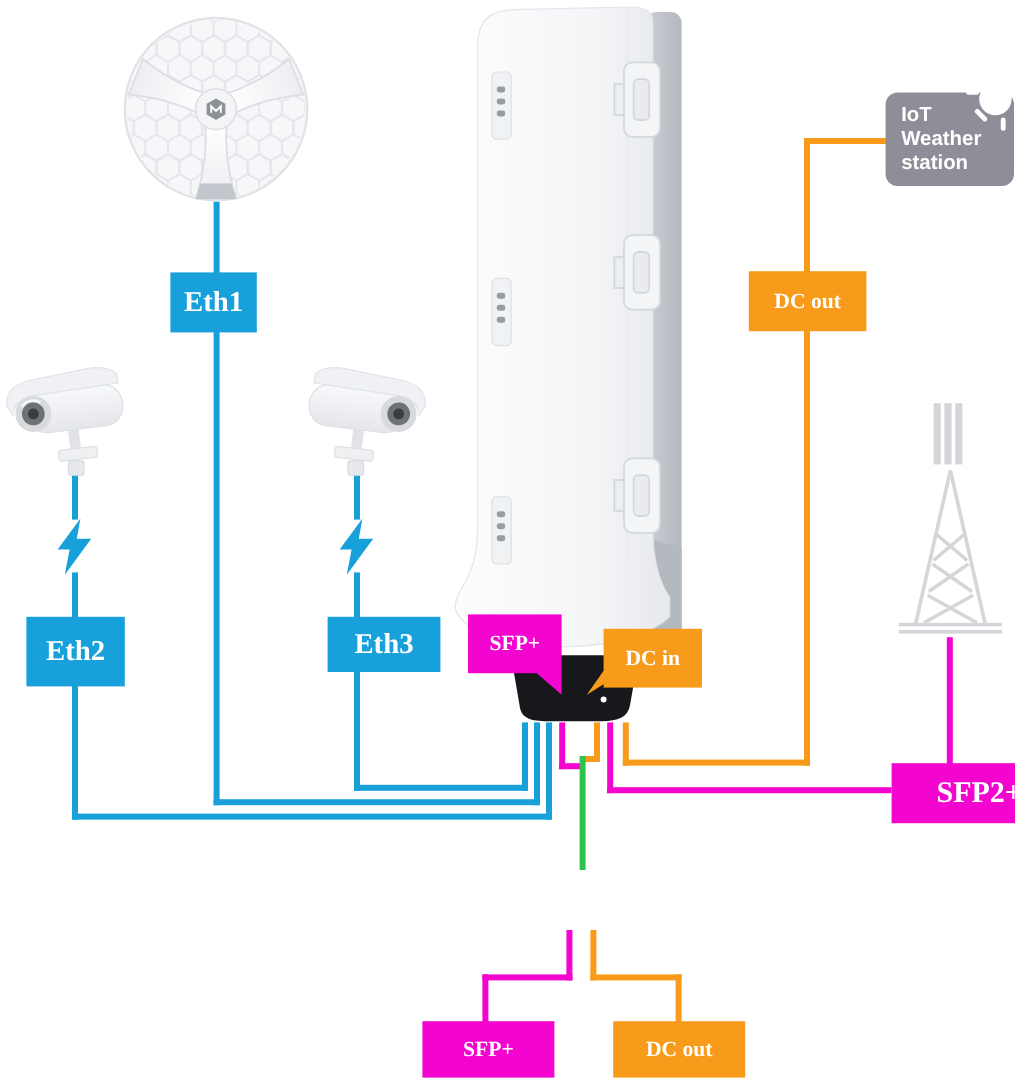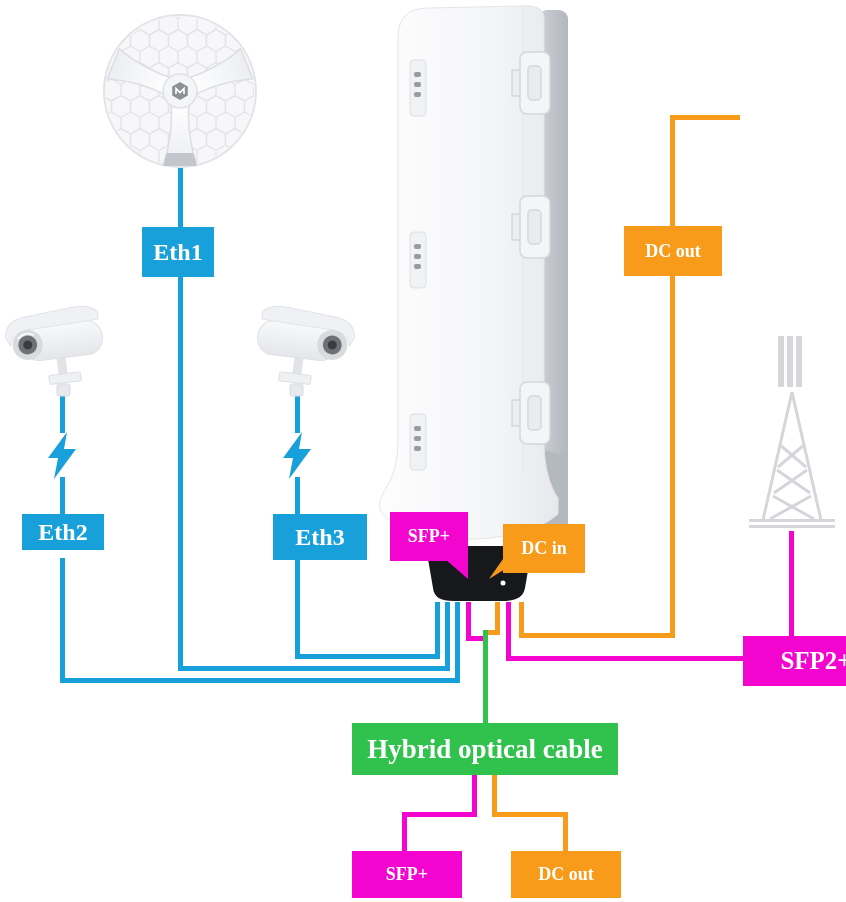--- a/index.html
+++ b/index.html
@@ -206,21 +206,21 @@
       <path d="M33 166 L74 189"></path>
         <path d="M71 166 L30 189"></path>
     </g>
     <rect x="9" y="189" width="86" height="3" fill="#d5d6da"></rect>
     <rect x="9" y="195" width="86" height="3" fill="#d5d6da"></rect>
   </svg>
 
   <div class="box b-cyan f24" style="left:142px;top:227px;width:72px;height:50px;">
     <span>Eth1</span>
   </div>
-  <div class="box b-cyan f24" style="left:22px;top:514px;width:82px;height:36px;">
+  <div class="box b-cyan f24" style="left:22px;top:514px;width:82px;height:58px;">
     <span>Eth2</span>
   </div>
   <div class="box b-cyan f24" style="left:273px;top:514px;width:94px;height:46px;">
     <span>Eth3</span>
   </div>
 
   <svg class="svgabs" style="left:445px;top:559px;" width="24" height="21" viewBox="0 0 24 21">
     <polygon points="0,0 23,0 23,20" fill="#f304cf"></polygon>
   </svg>
   <div class="box b-mag f26" style="left:390px;top:512px;width:78px;height:49px;">
@@ -235,29 +235,31 @@
   </div>
 
   <div class="box b-org f26" style="left:624px;top:226px;width:98px;height:50px;">
     <span>DC out</span>
   </div>
 
   <div class="box b-mag f25" style="left:743px;top:636px;width:90px;height:50px;">
     <span>SFP2+</span>
   </div>
 
-  <div class="box b-grn f27" style="left:352px;top:723px;width:266px;height:52px;">
-    <span>Hybrid optical cable</span>
-  </div>
 
   <div class="box b-mag f26" style="left:352px;top:851px;width:110px;height:47px;">
     <span>SFP+</span>
   </div>
   <div class="box b-org f26" style="left:511px;top:851px;width:110px;height:47px;">
     <span>DC out</span>
   </div>
 
+  <div class="station">
+    <div>IoT</div>
+    <div>Weather</div>
+    <div>station</div>
+  </div>
   <div class="sun"></div>
   <div class="ray" style="left:805px;top:75px;width:11px;height:4px;"></div>
   <div class="ray" style="left:811px;top:94px;width:13px;height:4px;transform:rotate(45deg);"></div>
   <div class="ray" style="left:834px;top:98px;width:4px;height:11px;"></div>
 
 </div>
 
 </body></html>

